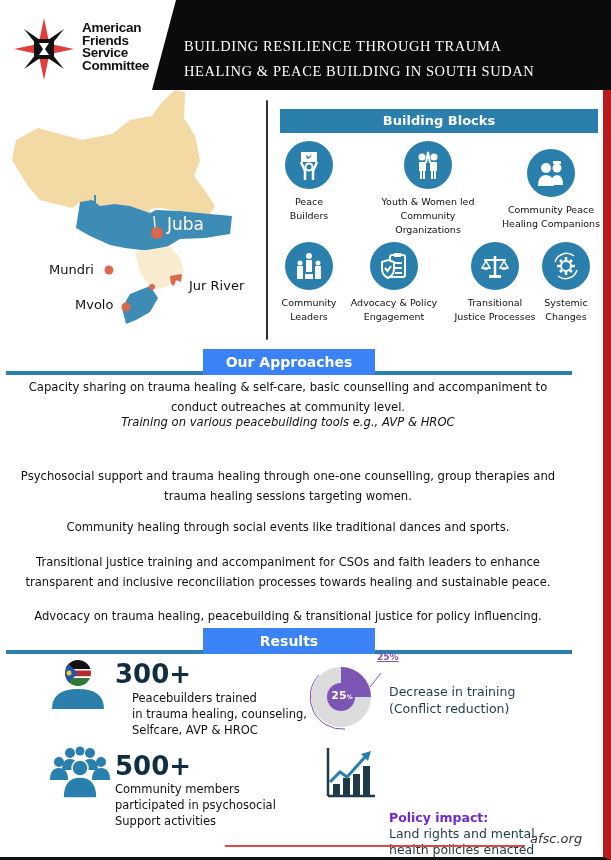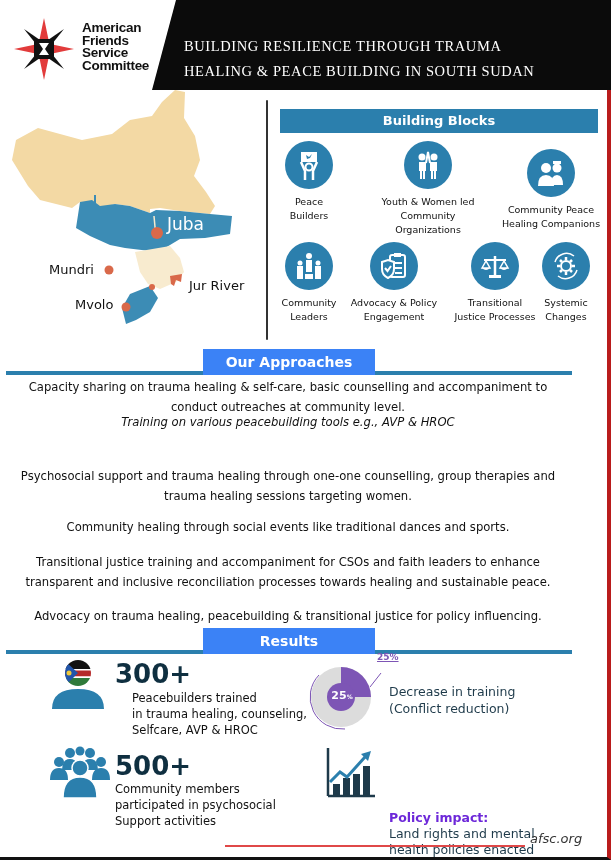--- a/index.html
+++ b/index.html
@@ -1,18 +1,18 @@
 <!DOCTYPE html>
 <html><head>
 <meta charset="utf-8">
 <style>
   * { box-sizing: border-box; margin: 0; padding: 0; }
   html, body { width: 611px; height: 860px; background: #fff; overflow: hidden; }
   body { position: relative; font-family: "DejaVu Sans", sans-serif; color: #111; }
-  .page { position: absolute; left: 0; top: 0; width: 611px; height: 860px; background: #fff; border-right: 4px solid #b91c1c; border-bottom: 3px solid #111; }
+  .page { position: absolute; left: 0; top: 0; width: 611px; height: 860px; background: #fff; border-right: 8px solid #b91c1c; border-bottom: 3px solid #111; }
 
   
   .logo { position: absolute; left: 14px; top: 18px; width: 60px; height: 62px; }
   .org-name { position: absolute; left: 82px; top: 22px; font-family: "Liberation Sans", sans-serif; font-weight: bold; font-size: 13.5px; line-height: 12.5px; color: #111; letter-spacing: -0.3px; }
   .org-name span { display: block; }
   .banner { position: absolute; left: 152px; top: 0; width: 459px; height: 90px; background: #0b0b0b; clip-path: polygon(24px 0, 100% 0, 100% 100%, 0 100%); }
   .banner-title { position: absolute; left: 176px; top: 34px; width: 430px; color: #fff; font-family: Liberation Serif, serif; font-size: 14.5px; line-height: 25px; letter-spacing: 0.6px; font-weight: normal; margin-left: 8px; }
   .banner-title span { display: block; }
 
   

